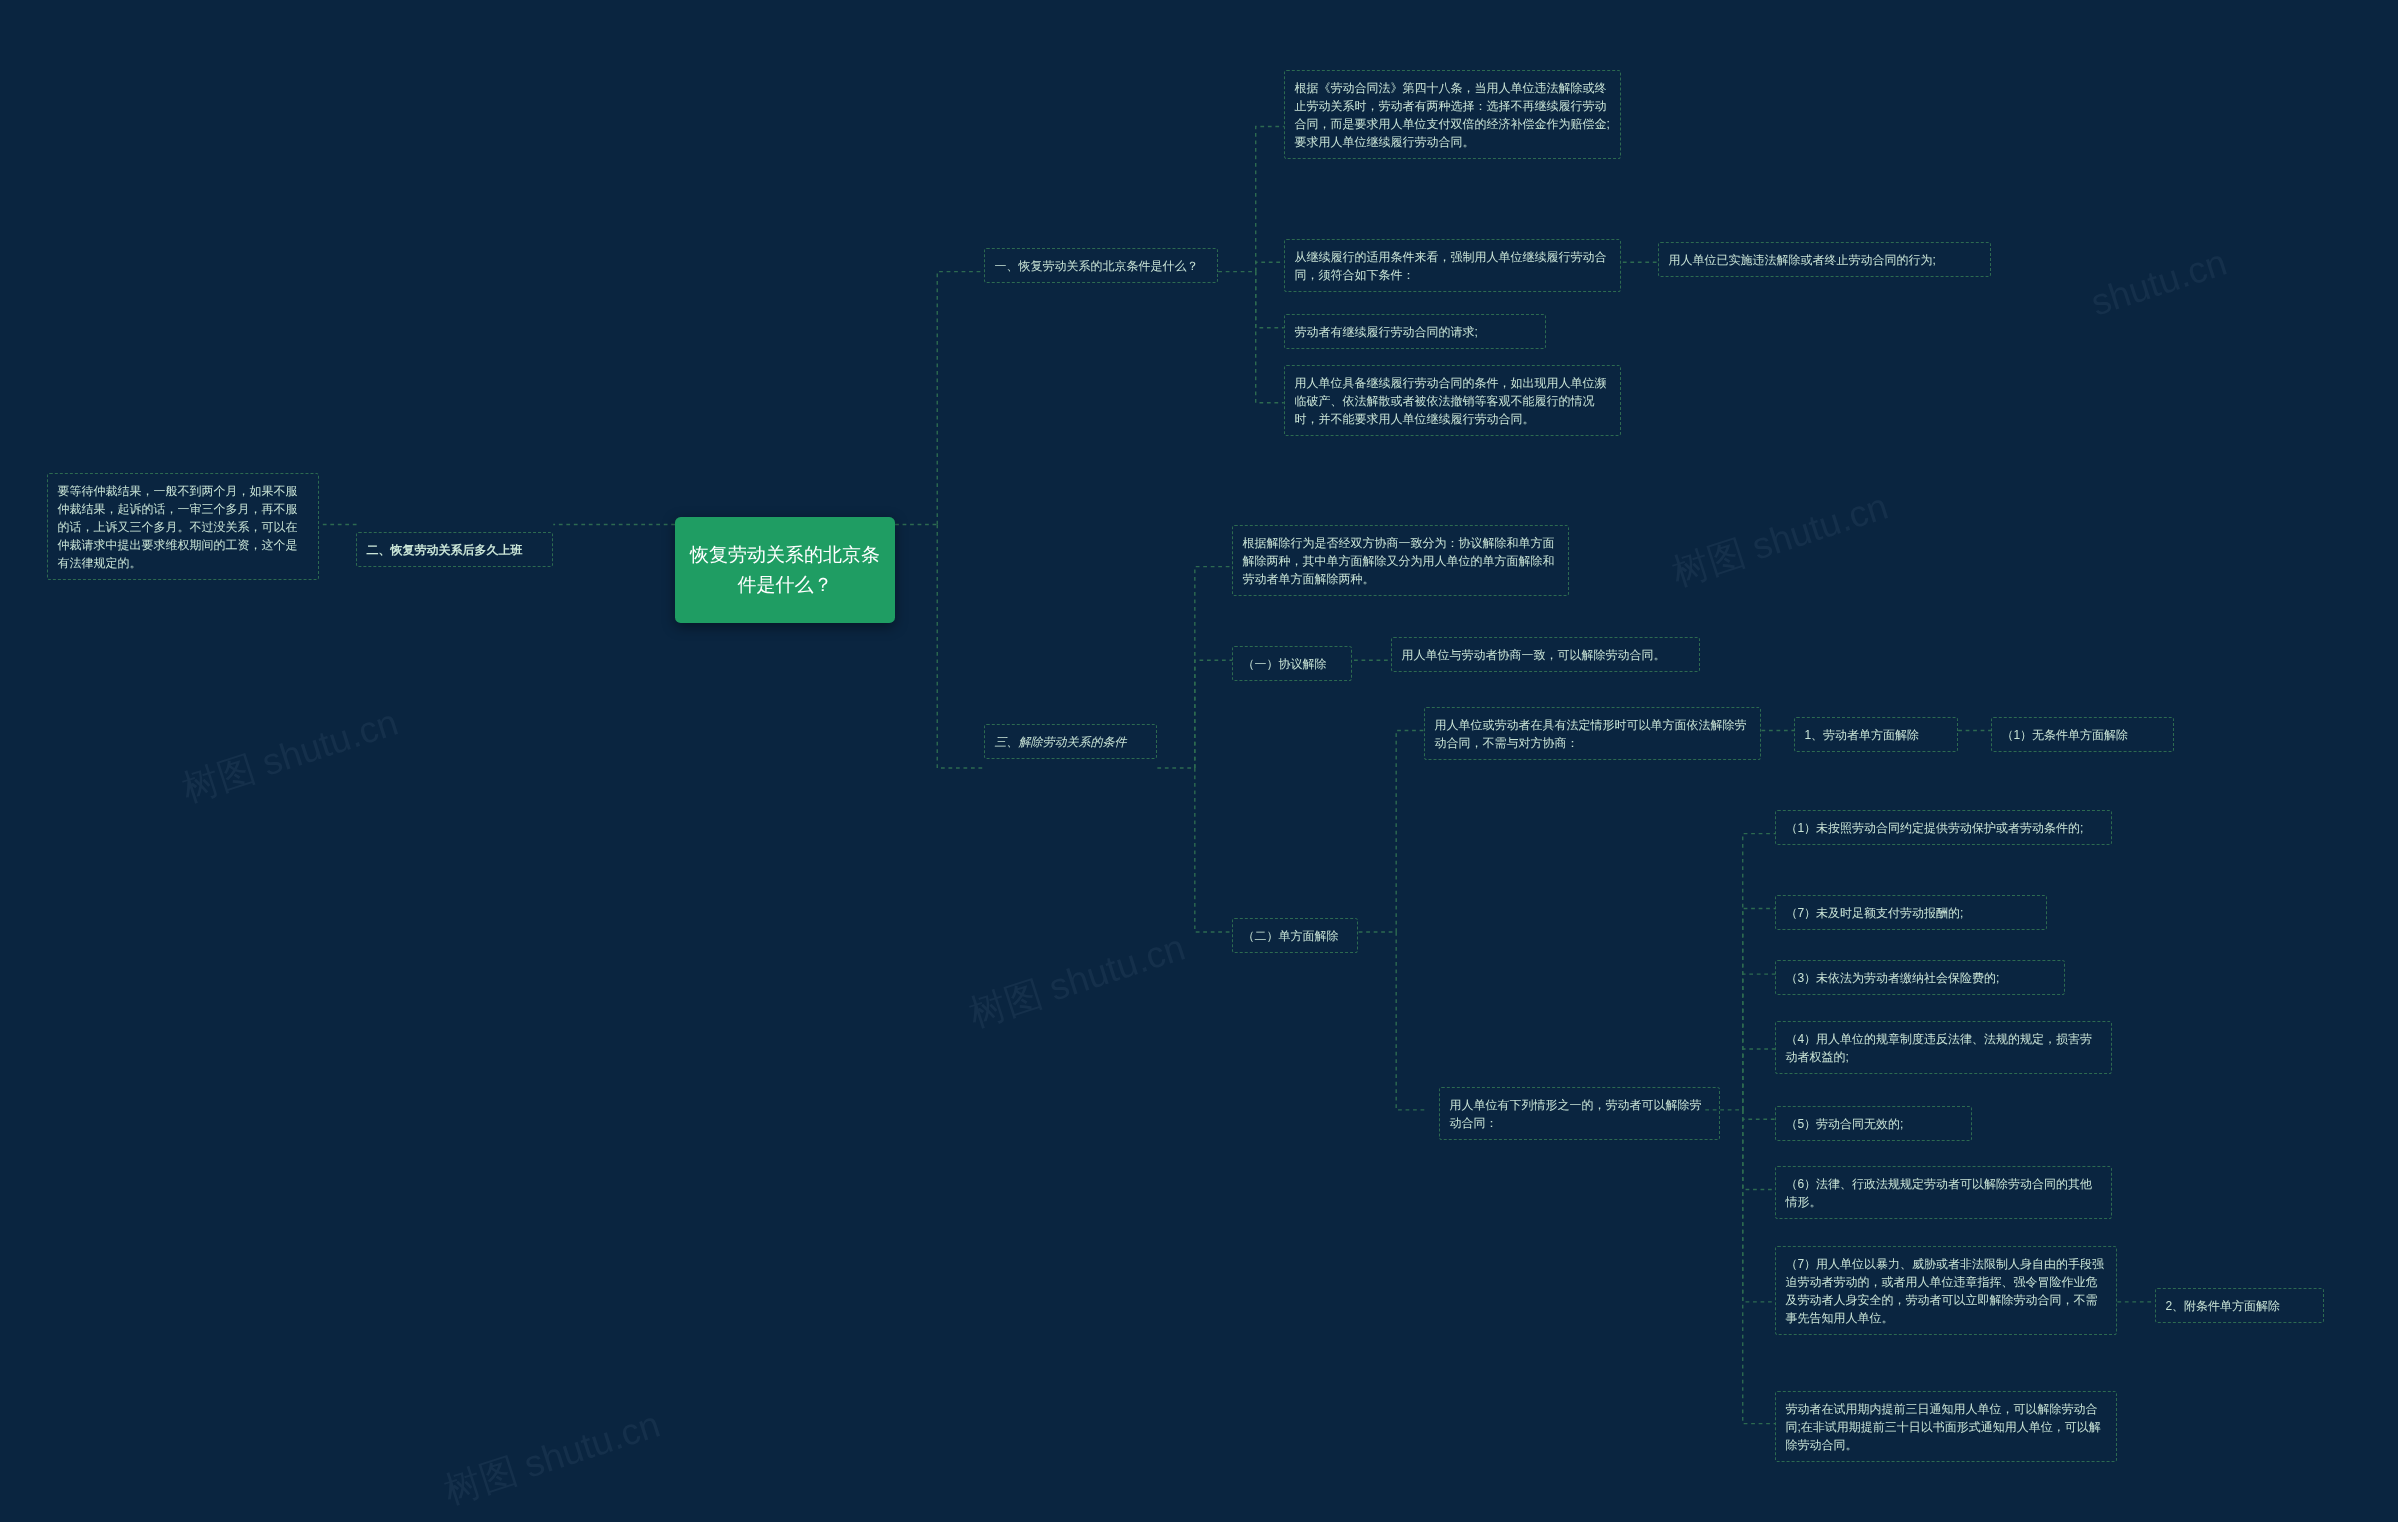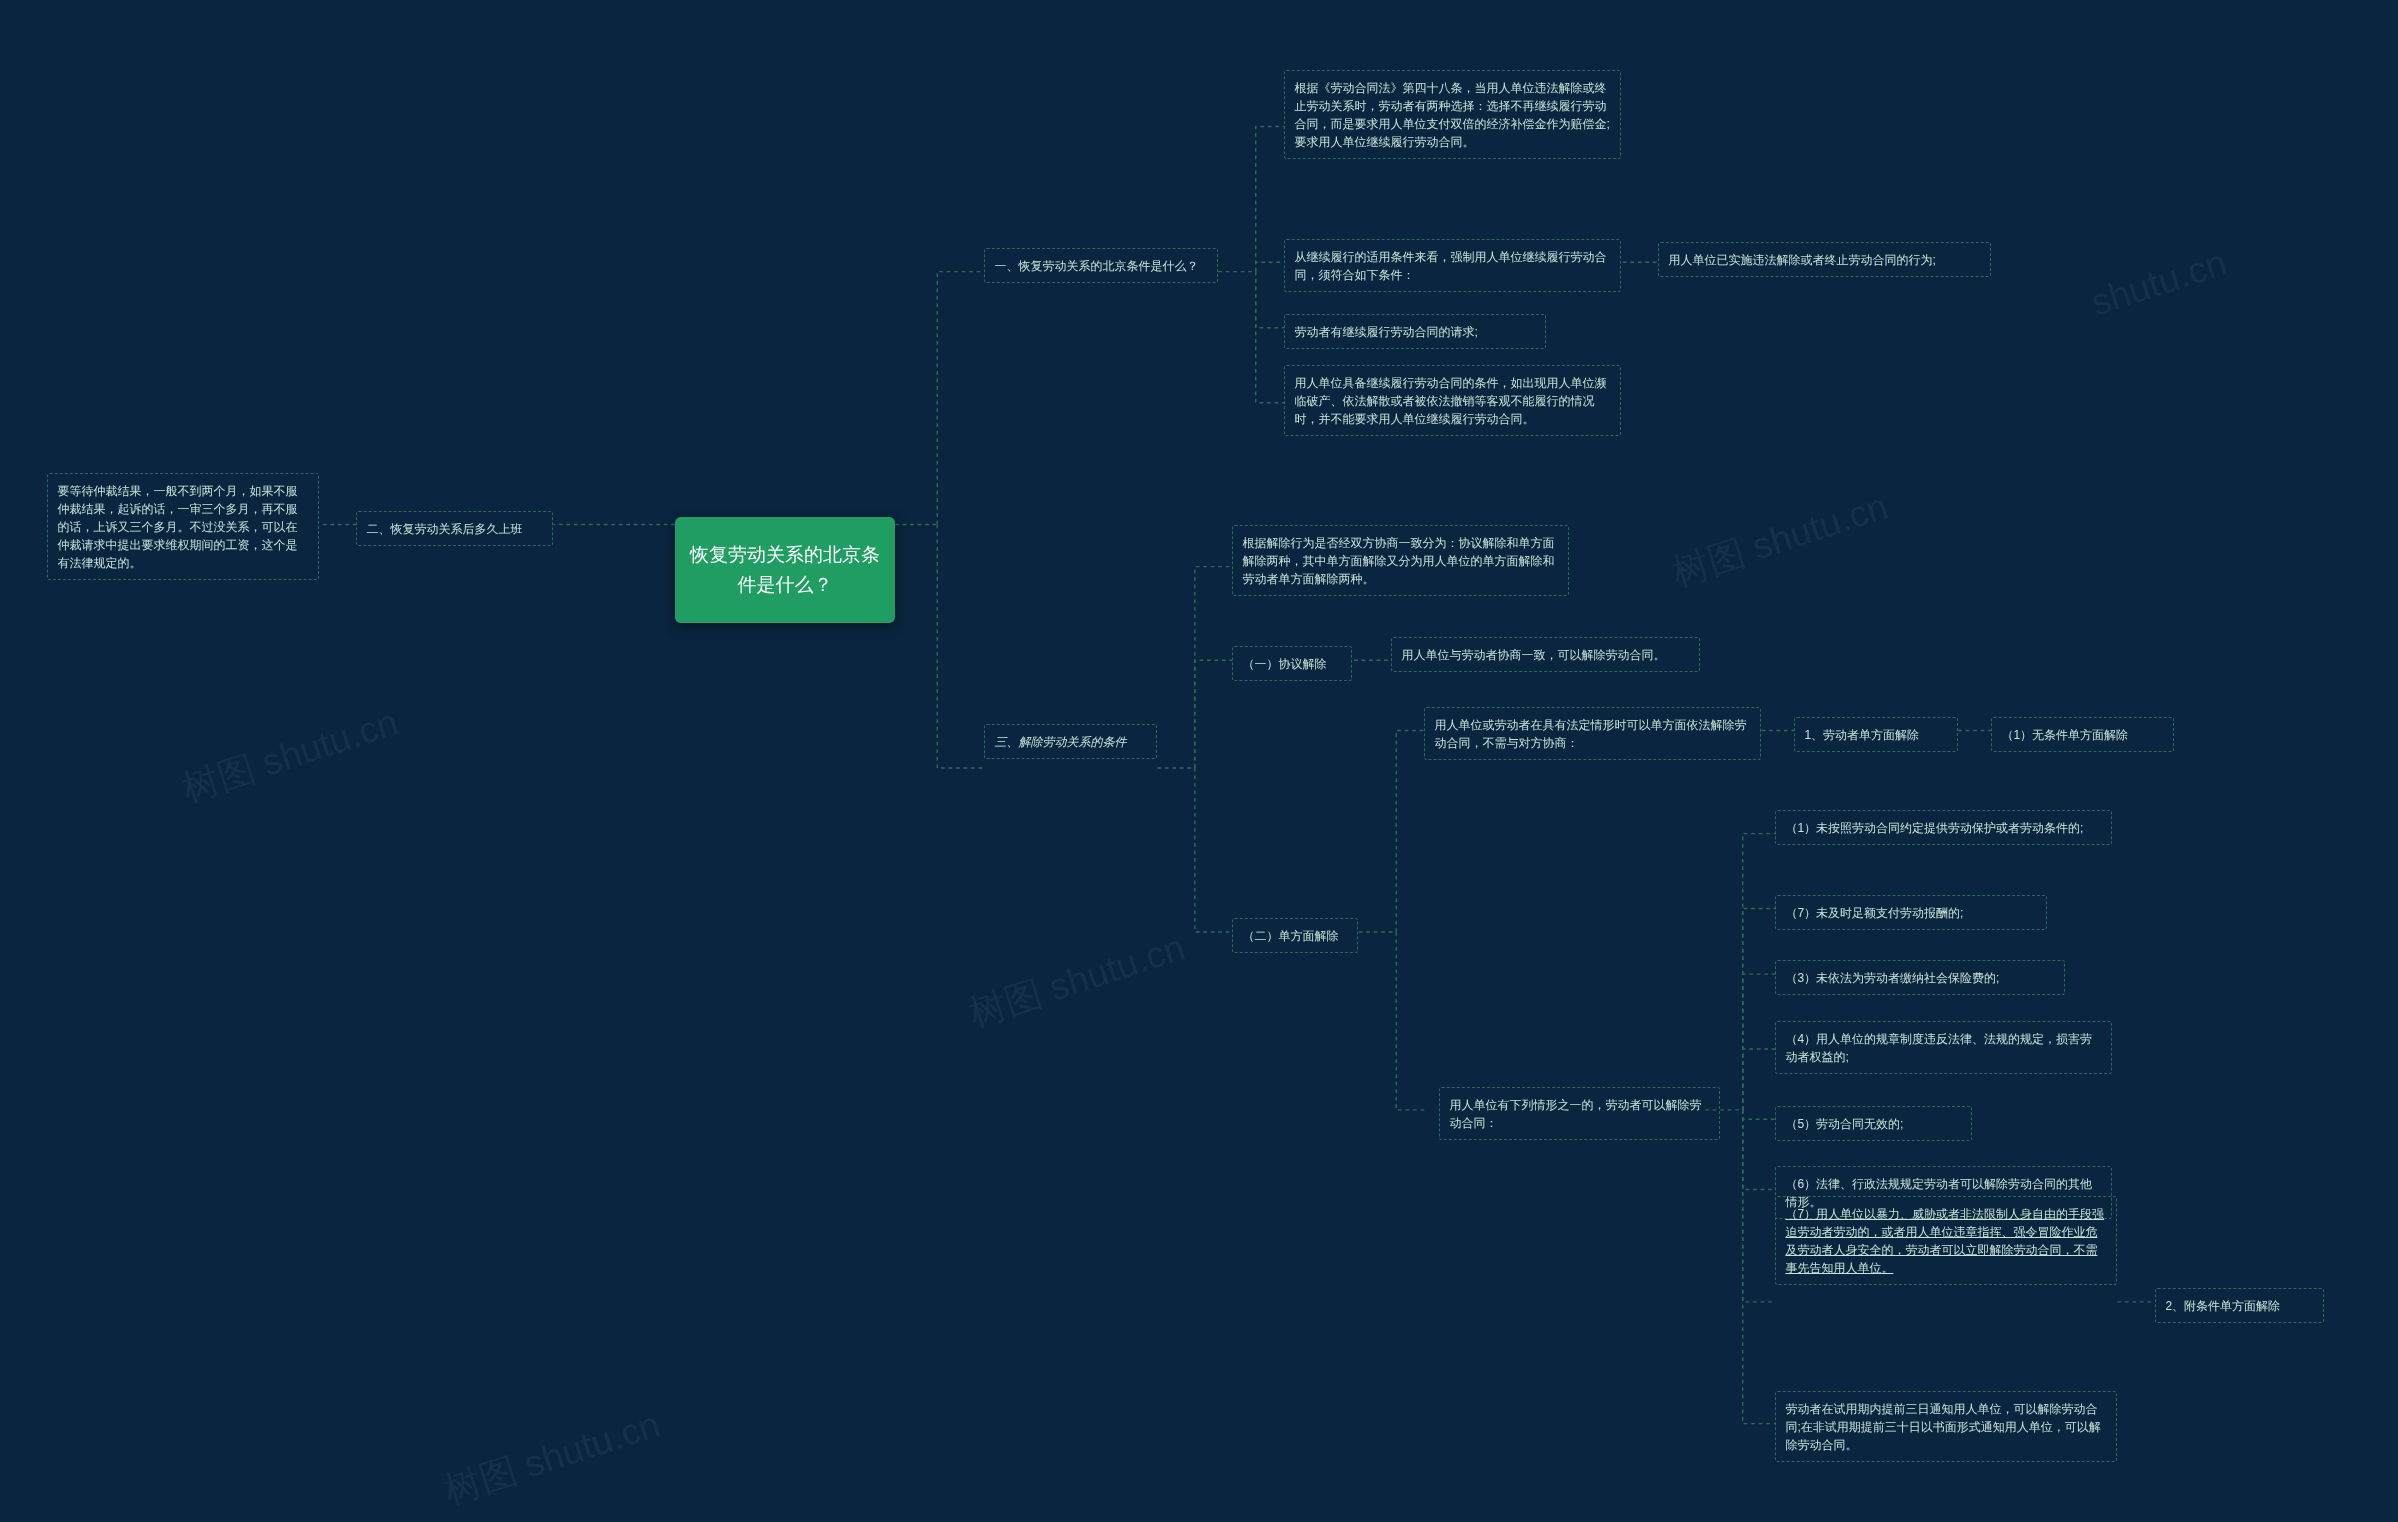--- a/index.html
+++ b/index.html
@@ -107,21 +107,21 @@
     <path d="M 1860 1185 L 1860 1270 L 1895 1270"></path>
     <path d="M 1860 1185 L 1860 1390 L 1895 1390"></path>
     <path d="M 1860 1185 L 1860 1520 L 1895 1520"></path>
 
     <path d="M 2260 1390 L 2300 1390"></path>
   </g>
 </svg>
 
 <div class="node root" style="left:675px; top:473px; width:220px;margin-top:44px;">恢复劳动关系的北京条件是什么？</div>
 
-<div class="node" style="left:356px; top:511px; width:197px;">二、恢复劳动关系后多久上班</div>
+<div class="node" style="left:356px; top:532px; width:197px;font-weight:bold;">二、恢复劳动关系后多久上班</div>
 <div class="node" style="left:47px; top:473px; width:272px;">要等待仲裁结果，一般不到两个月，如果不服仲裁结果，起诉的话，一审三个多月，再不服的话，上诉又三个多月。不过没关系，可以在仲裁请求中提出要求维权期间的工资，这个是有法律规定的。</div>
 
 <div class="node" style="left:984px; top:248px; width:234px;">一、恢复劳动关系的北京条件是什么？</div>
 <div class="node" style="left:1284px; top:70px; width:337px;">根据《劳动合同法》第四十八条，当用人单位违法解除或终止劳动关系时，劳动者有两种选择：选择不再继续履行劳动合同，而是要求用人单位支付双倍的经济补偿金作为赔偿金;要求用人单位继续履行劳动合同。</div>
 <div class="node" style="left:1284px; top:239px; width:337px;">从继续履行的适用条件来看，强制用人单位继续履行劳动合同，须符合如下条件：</div>
 <div class="node" style="left:1658px; top:242px; width:333px;">用人单位已实施违法解除或者终止劳动合同的行为;</div>
 <div class="node" style="left:1284px; top:314px; width:262px;">劳动者有继续履行劳动合同的请求;</div>
 <div class="node" style="left:1284px; top:365px; width:337px;">用人单位具备继续履行劳动合同的条件，如出现用人单位濒临破产、依法解散或者被依法撤销等客观不能履行的情况时，并不能要求用人单位继续履行劳动合同。</div>
 
 <div class="node" style="left:984px; top:724px; width:173px;font-style:italic;">三、解除劳动关系的条件</div>
@@ -134,16 +134,16 @@
 <div class="node" style="left:1794px; top:717px; width:164px;">1、劳动者单方面解除</div>
 <div class="node" style="left:1991px; top:717px; width:183px;">（1）无条件单方面解除</div>
 
 <div class="node" style="left:1424px; top:1087px; width:281px;margin-left:15px;">用人单位有下列情形之一的，劳动者可以解除劳动合同：</div>
 <div class="node" style="left:1775px; top:810px; width:337px;">（1）未按照劳动合同约定提供劳动保护或者劳动条件的;</div>
 <div class="node" style="left:1775px; top:895px; width:272px;">（7）未及时足额支付劳动报酬的;</div>
 <div class="node" style="left:1775px; top:960px; width:290px;">（3）未依法为劳动者缴纳社会保险费的;</div>
 <div class="node" style="left:1775px; top:1021px; width:337px;">（4）用人单位的规章制度违反法律、法规的规定，损害劳动者权益的;</div>
 <div class="node" style="left:1775px; top:1106px; width:197px;">（5）劳动合同无效的;</div>
 <div class="node" style="left:1775px; top:1166px; width:337px;">（6）法律、行政法规规定劳动者可以解除劳动合同的其他情形。</div>
-<div class="node" style="left:1775px; top:1196px; width:342px;text-decoration:underline;">（7）用人单位以暴力、威胁或者非法限制人身自由的手段强迫劳动者劳动的，或者用人单位违章指挥、强令冒险作业危及劳动者人身安全的，劳动者可以立即解除劳动合同，不需事先告知用人单位。</div>
+<div class="node" style="left:1775px; top:1246px; width:342px;">（7）用人单位以暴力、威胁或者非法限制人身自由的手段强迫劳动者劳动的，或者用人单位违章指挥、强令冒险作业危及劳动者人身安全的，劳动者可以立即解除劳动合同，不需事先告知用人单位。</div>
 <div class="node" style="left:2155px; top:1288px; width:169px;">2、附条件单方面解除</div>
 <div class="node" style="left:1775px; top:1391px; width:342px;">劳动者在试用期内提前三日通知用人单位，可以解除劳动合同;在非试用期提前三十日以书面形式通知用人单位，可以解除劳动合同。</div>
 
 
 </body></html>

